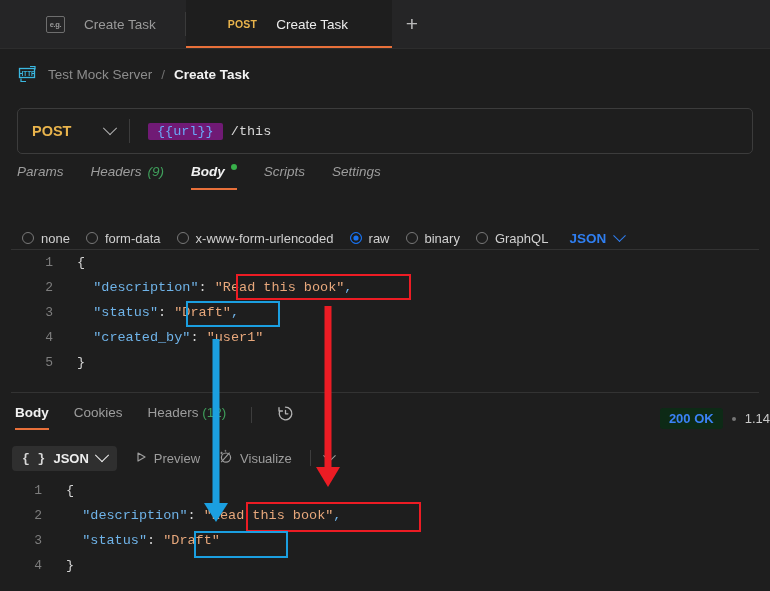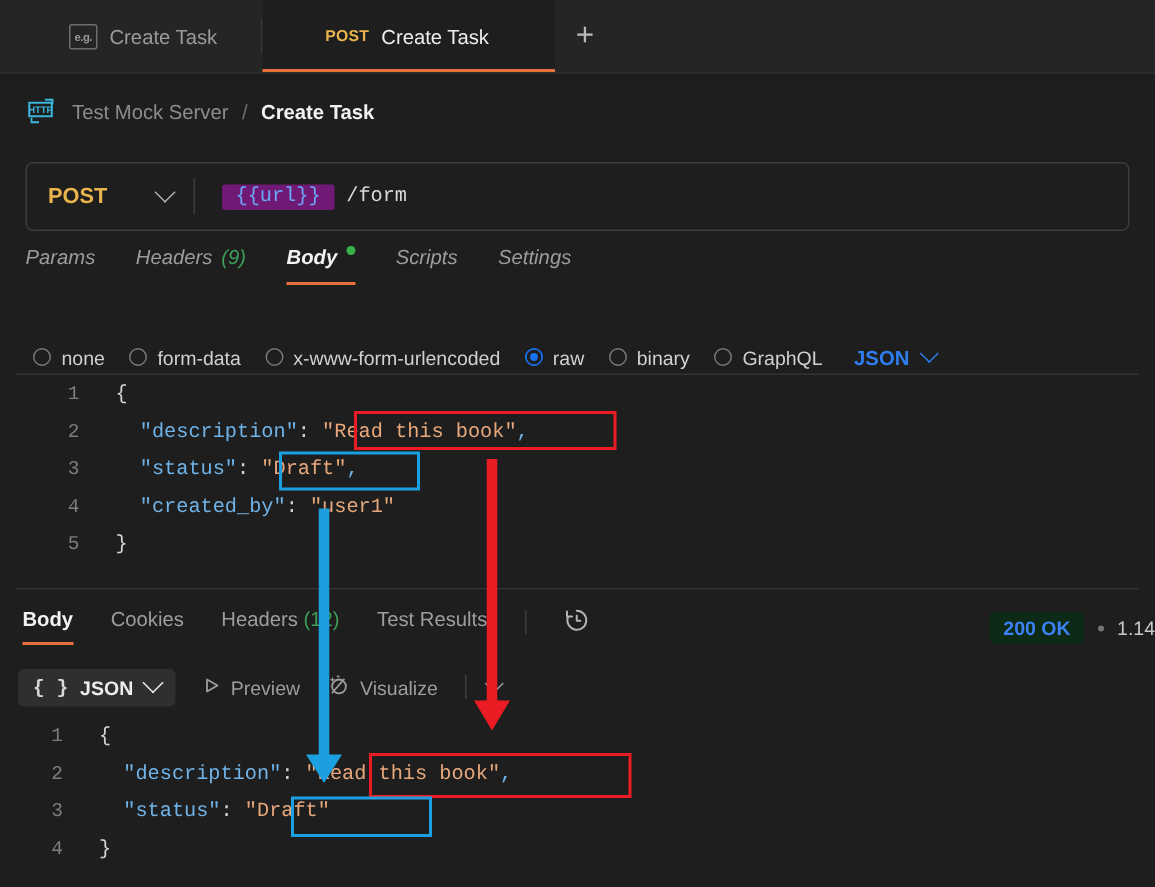--- a/index.html
+++ b/index.html
@@ -24,21 +24,21 @@
     left: 0; top: 0;
     width: 770px; height: 48px;
     background: #252526;
     border-bottom: 1px solid #2d2d2d;
     display: flex;
     align-items: stretch;
   }
   .tab {
     display: flex;
     align-items: center;
-    gap: 8px;
+    gap: 19px;
     padding: 0 18px;
     font-size: 13.5px;
     color: #9a9a9a;
     position: relative;
     cursor: pointer;
     user-select: none;
   }
   .tab .tab-sep {
     position: absolute;
     right: 0; top: 12px;
@@ -457,21 +457,21 @@
     <span class="crumb-sep">/</span>
     <span class="crumb-leaf">Create Task</span>
   </div>
 
   <div class="urlbar">
     <div class="method-select">
       <span class="m-label">POST</span>
       <span class="caret"></span>
     </div>
     <div class="url-divider"></div>
-    <div class="url-value"><span class="var-token">{{url}}</span><span> /form</span></div>
+    <div class="url-value"><span class="var-token">{{url}}</span><span> /this</span></div>
   </div>
 
   <div class="reqtabs">
     <div class="reqtab">
       <span>Params</span>
     </div>
     <div class="reqtab">
       <span>Headers</span>
       <span class="count-green">(9)</span>
     </div>
@@ -532,23 +532,20 @@
     <div class="restab active">
       <span>Body</span>
     </div>
     <div class="restab">
       <span>Cookies</span>
     </div>
     <div class="restab">
       <span>Headers</span>
       <span class="count-green">(12)</span>
     </div>
-    <div class="restab">
-      <span>Test Results</span>
-    </div>
     <div class="restab-divider"></div>
     <div class="history-icon">
       <svg width="17" height="17" viewBox="0 0 17 17">
         <path d="M8.5 2.2 a6.3 6.3 0 1 1 -5.9 4.2" fill="none" stroke="#b4b4b4" stroke-width="1.3" stroke-linecap="round"></path>
         <path d="M2.0 2.6 v3.4 h3.4" fill="none" stroke="#b4b4b4" stroke-width="1.3" stroke-linecap="round" stroke-linejoin="round"></path>
         <path d="M8.5 5.4 v3.4 h2.4" fill="none" stroke="#b4b4b4" stroke-width="1.3" stroke-linecap="round" stroke-linejoin="round"></path>
       </svg>
     </div>
   </div>
 

